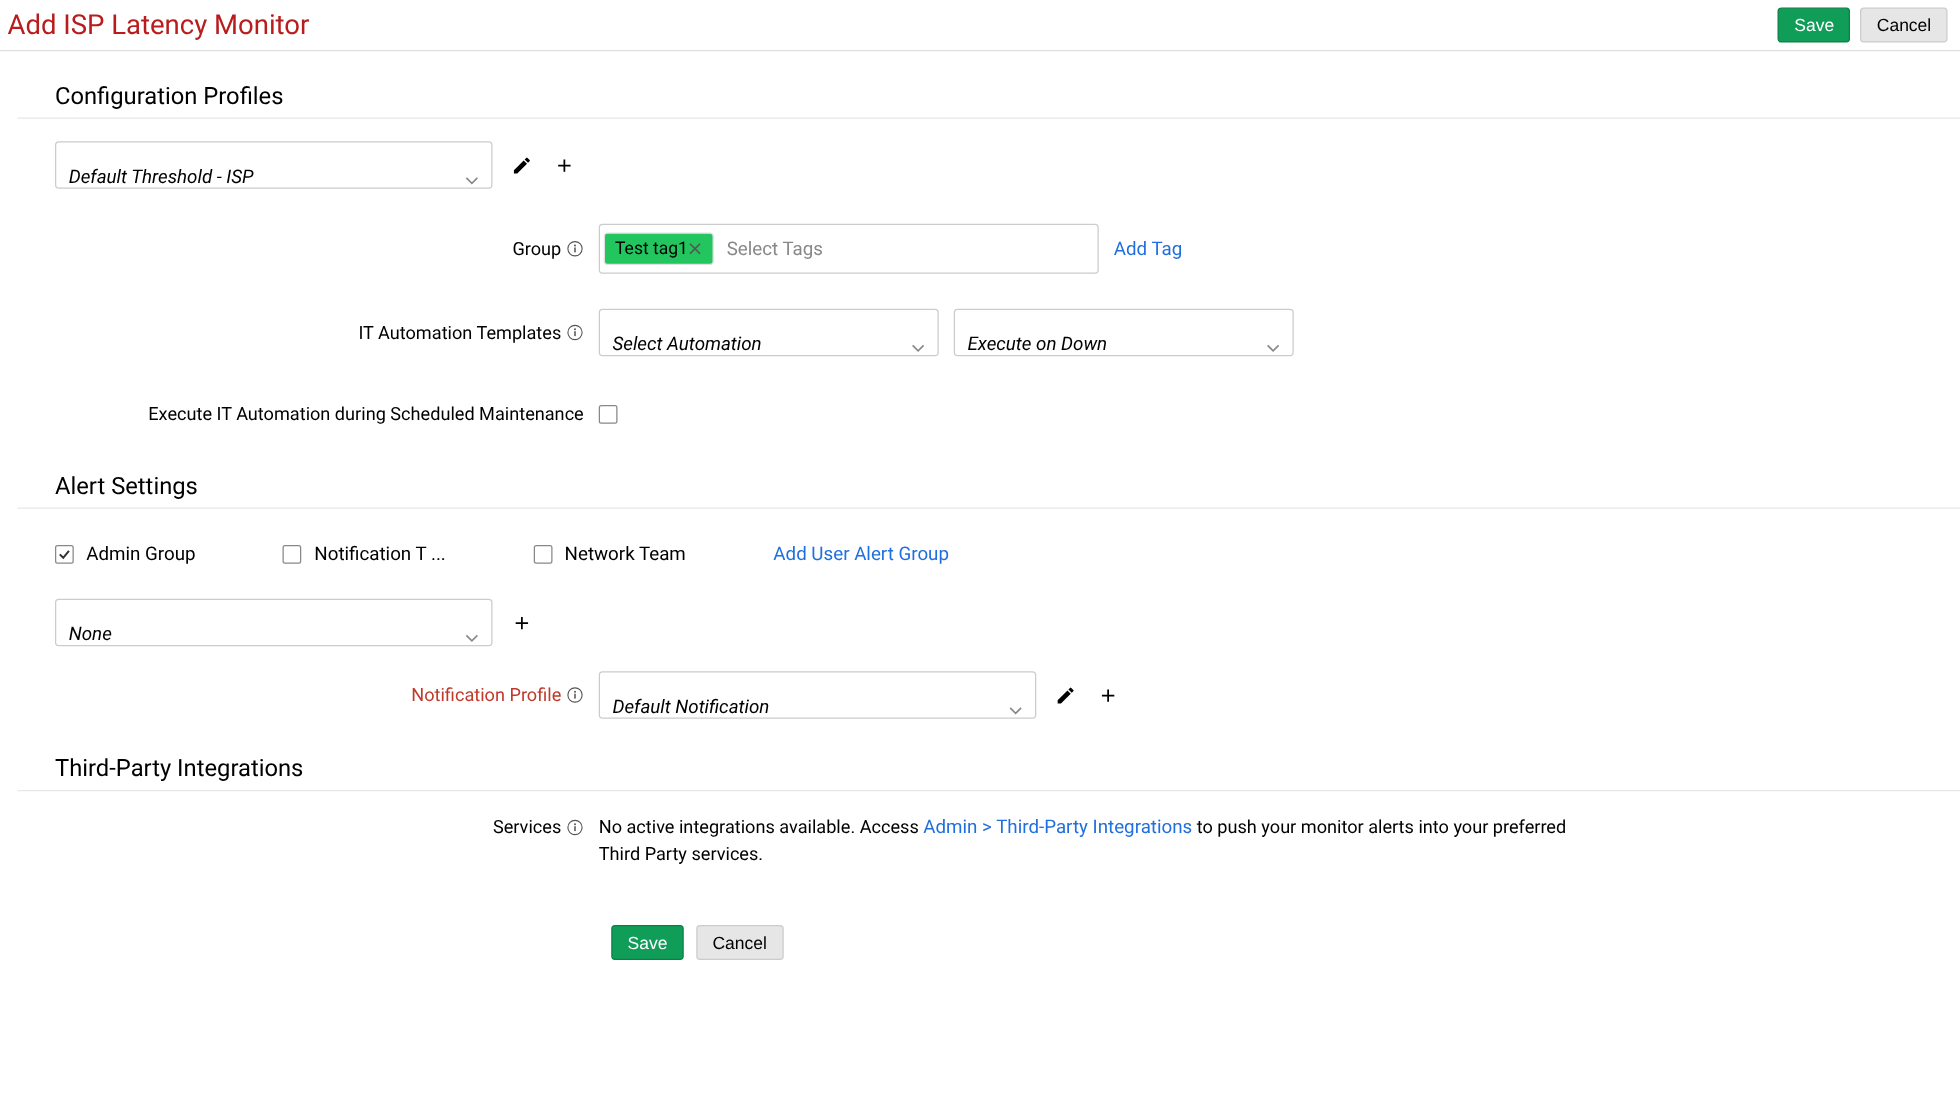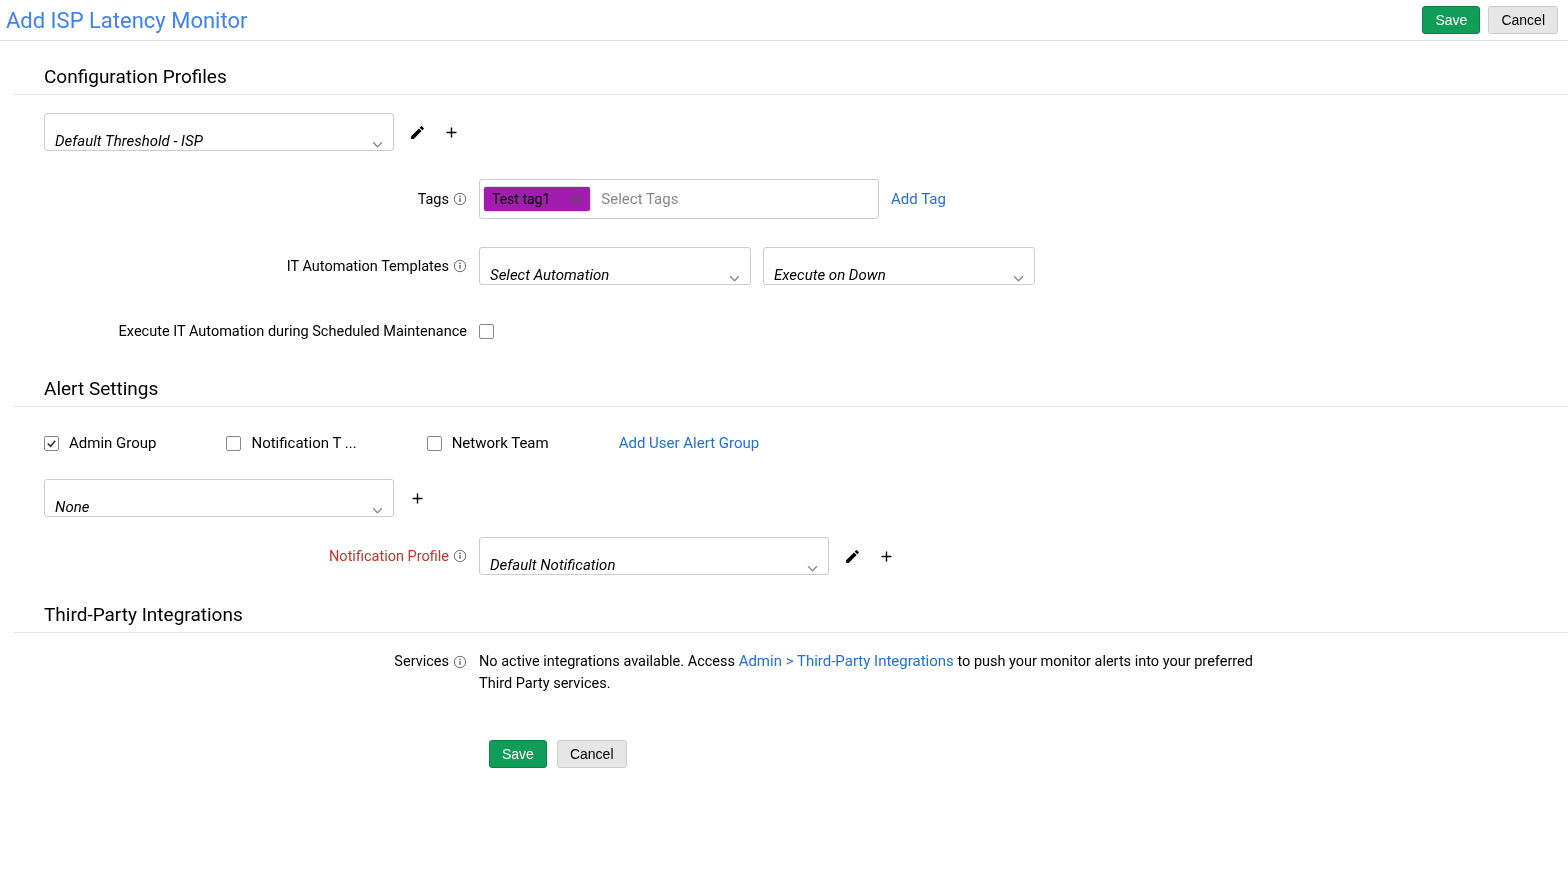--- a/index.html
+++ b/index.html
@@ -15,21 +15,21 @@
     .header {
       display: flex;
       justify-content: space-between;
       align-items: center;
       padding: 6px 10px 6px 6px;
       border-bottom: 1px solid #e0e0e0;
     }
     .page-title {
       font-size: 22px;
       font-weight: 400;
-      color: #3b82f6;
+      color: #b91c1c;
     }
     .header-actions {
       display: flex;
       gap: 8px;
     }
     .btn {
       padding: 5px 12px;
       border-radius: 3px;
       font-size: 14px;
       cursor: pointer;
@@ -130,26 +130,26 @@
       border: 1px solid #ccc;
       border-radius: 3px;
       width: 400px;
       height: 40px;
       padding: 3px;
       gap: 4px;
     }
     .tag-chip {
       display: flex;
       align-items: center;
-      background: #a21caf;
+      background: #22c55e;
       border: 1px solid #e0e0e5;
       border-radius: 3px;
       padding: 4px 8px;
       font-size: 14px;
-      gap: 20px;
+      gap: 0;
     }
     .tag-remove {
       cursor: pointer;
       color: #555;
       display: inline-flex;
     }
     .tag-remove svg { width: 12px; height: 12px; }
     .tag-placeholder {
       color: #888;
       font-size: 15px;
@@ -230,21 +230,21 @@
       <span class="icon-btn">
         <svg viewBox="0 0 24 24">
             <path d="M11 5v6H5v2h6v6h2v-6h6v-2h-6V5h-2z" fill="currentColor"></path>
           </svg>
       </span>
     </div>
   </div>
 
   <div class="form-row">
     <div class="form-label">
-      <span>Tags</span>
+      <span>Group</span>
       <span class="info-icon">
         <svg viewBox="0 0 16 16">
             <circle cx="8" cy="8" r="6.5" fill="none" stroke="currentColor" stroke-width="1"></circle>
             <circle cx="8" cy="5" r="0.9" fill="currentColor"></circle>
             <rect x="7.3" y="6.8" width="1.4" height="4.5" fill="currentColor"></rect>
           </svg>
       </span>
     </div>
     <div class="form-control-wrap">
       <div class="tag-input">

